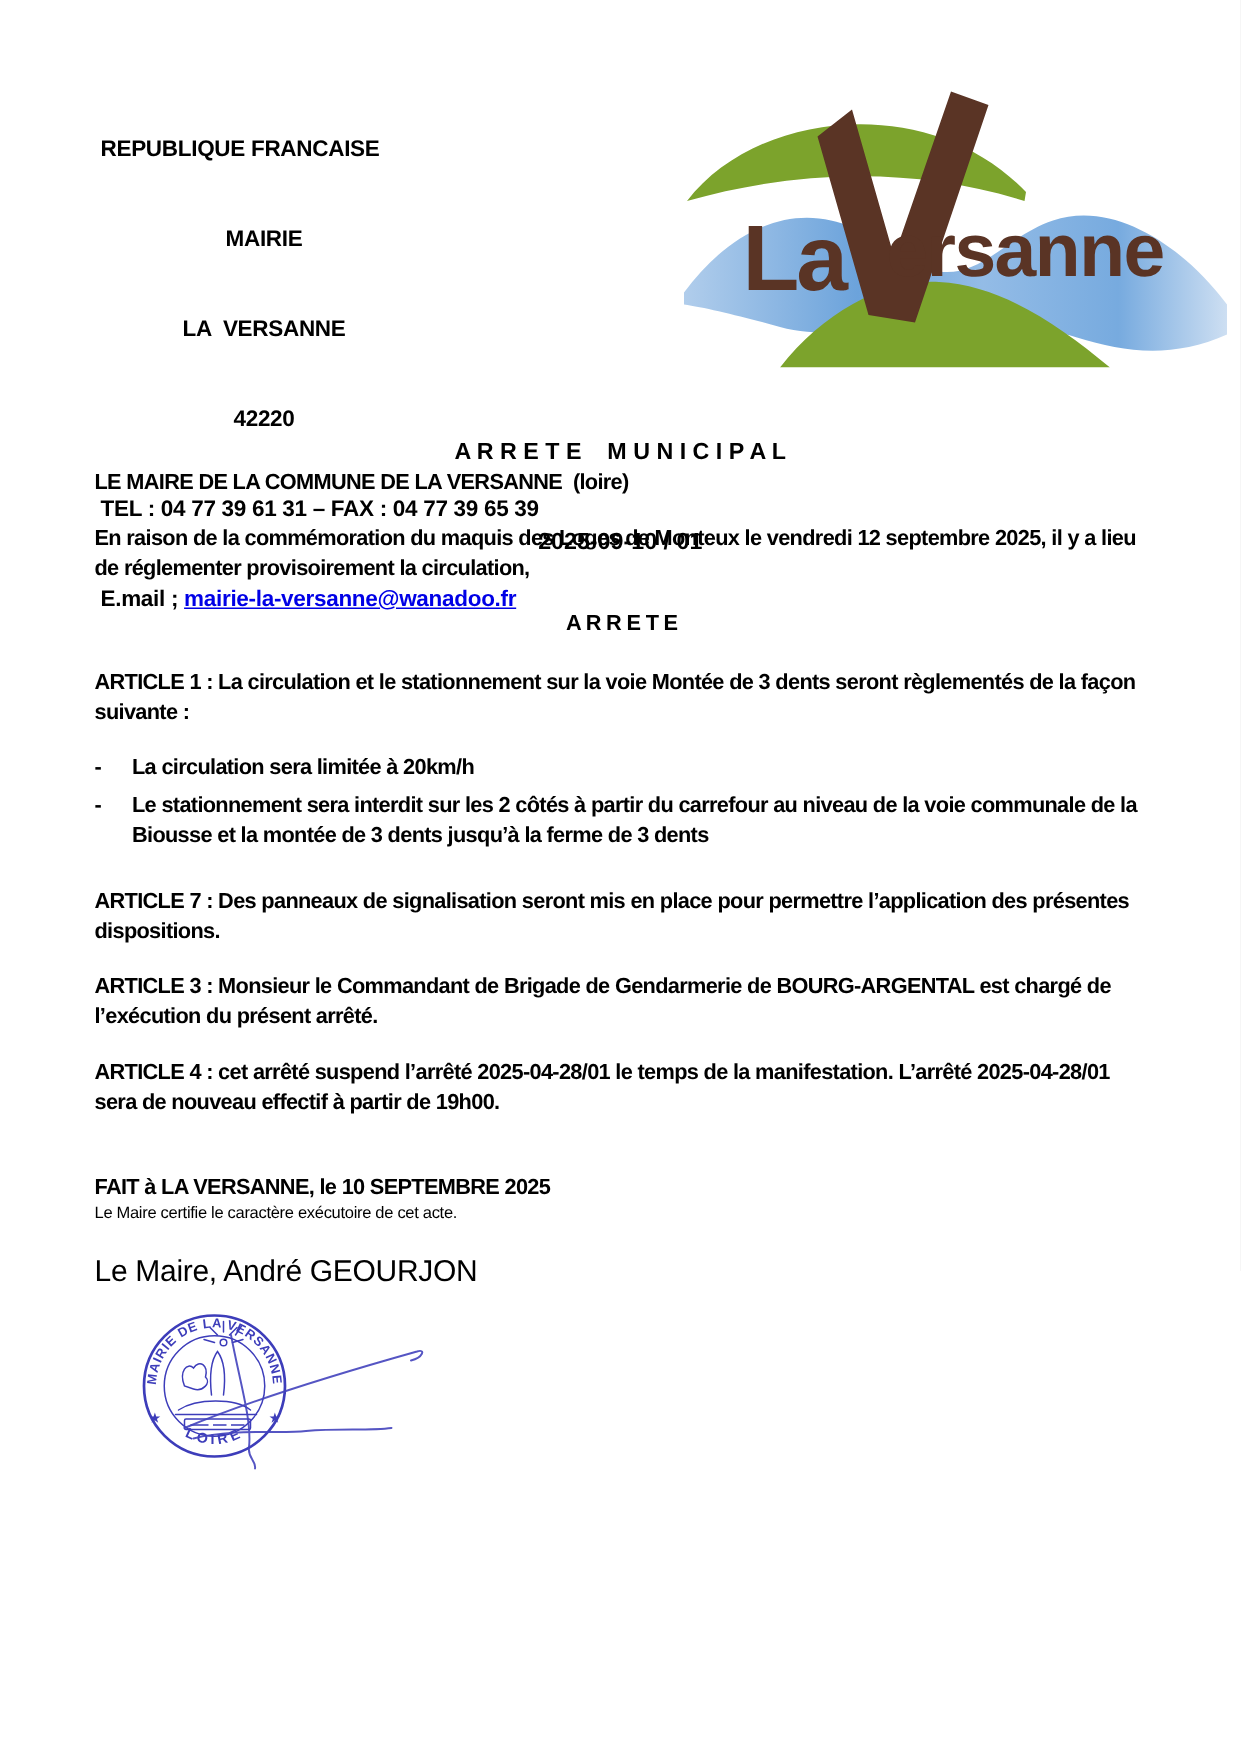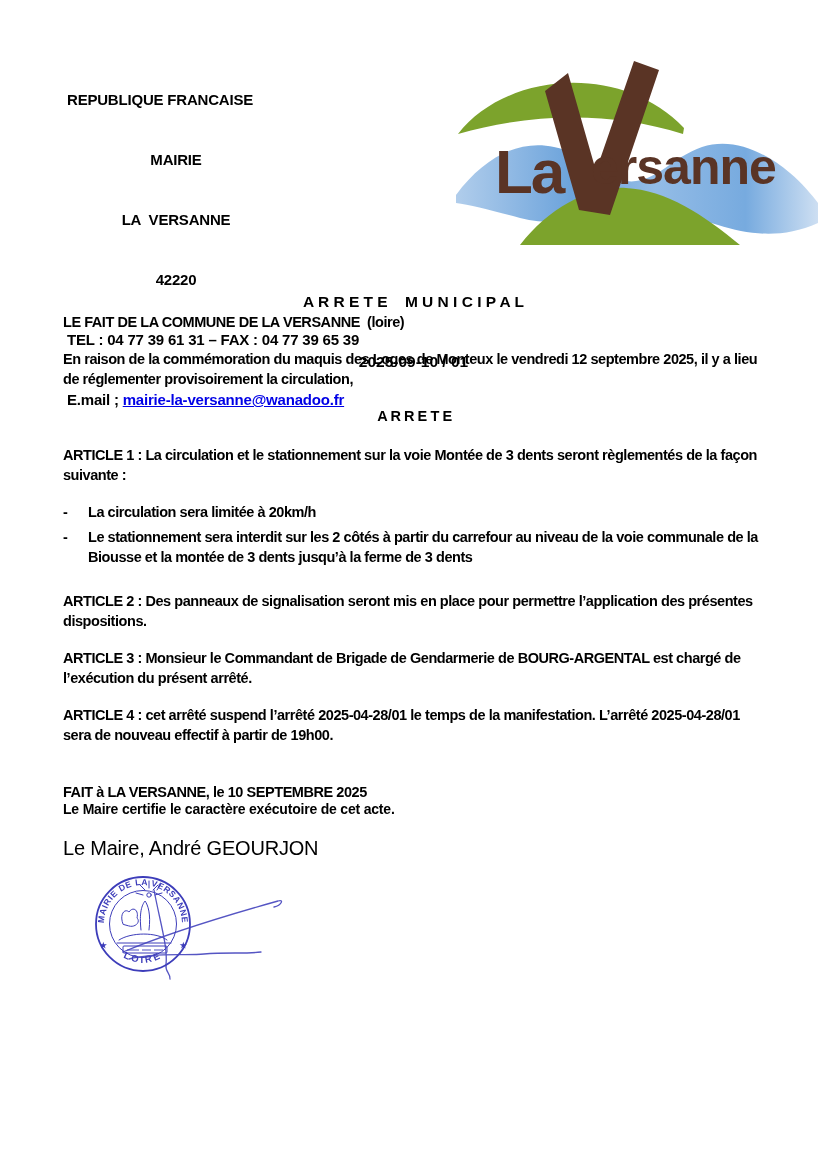--- a/index.html
+++ b/index.html
@@ -32,21 +32,21 @@
     position:absolute; left:63px; top:312px; width:703px;
     font-weight:bold; font-size:14.5px; line-height:20px; letter-spacing:-0.45px;
   }
   .body p { margin:0 0 17px 0; white-space:pre-wrap; }
   .arrete-head { text-align:center; white-space:pre; margin:1px 0 19px 0; }
   .bullets { margin:2px 0 24px 0; }
   .bullet { display:flex; margin:0 0 5px 0; }
   .bullet .dash { width:25px; flex:none; }
   .bullet .btxt { flex:1; white-space:pre-wrap; }
   p.fait { margin:37px 0 0 0; }
-  p.certify { font-weight:bold; font-size:14px; letter-spacing:-0.2px; line-height:15px; margin:0 0 21px 0; }
+  p.certify { font-weight:normal; font-size:11px; letter-spacing:-0.2px; line-height:15px; margin:0 0 21px 0; }
   p.signer { font-weight:normal; font-size:20px; letter-spacing:-0.2px; margin:0 0 4px 0; }
 
   .stampsig { margin:2px 0 0 8px; display:block; }
 </style>
 </head>
 <body>
 
 <div class="page">
 
   <div class="hdr">
@@ -81,39 +81,39 @@
       <text x="141" y="131" font-family="Liberation Sans, sans-serif" font-weight="bold" font-size="50" letter-spacing="-1" fill="#5a3425">ersanne</text>
     </svg>
   </div>
 
   <div class="doc-title">
     <div>A R R E T E    M U N I C I P A L</div>
     <div>2025-09-10 / 01</div>
   </div>
 
   <div class="body">
-    <p>LE FAIT DE LA COMMUNE DE LA VERSANNE  (loire)</p>
+    <p>LE MAIRE DE LA COMMUNE DE LA VERSANNE  (loire)</p>
     <p>En raison de la commémoration du maquis des Loges de Monteux le vendredi 12 septembre 2025, il y a lieu de réglementer provisoirement la circulation,</p>
 
     <div class="arrete-head">A R R E T E</div>
 
     <p>ARTICLE 1 : La circulation et le stationnement sur la voie Montée de 3 dents seront règlementés de la façon suivante :</p>
 
     <div class="bullets">
       <div class="bullet">
         <span class="dash">-</span>
         <span class="btxt">La circulation sera limitée à 20km/h</span>
       </div>
       <div class="bullet">
         <span class="dash">-</span>
         <span class="btxt">Le stationnement sera interdit sur les 2 côtés à partir du carrefour au niveau de la voie communale de la Biousse et la montée de 3 dents jusqu’à la ferme de 3 dents</span>
       </div>
     </div>
 
-    <p>ARTICLE 2 : Des panneaux de signalisation seront mis en place pour permettre l’application des présentes dispositions.</p>
+    <p>ARTICLE 7 : Des panneaux de signalisation seront mis en place pour permettre l’application des présentes dispositions.</p>
     <p>ARTICLE 3 : Monsieur le Commandant de Brigade de Gendarmerie de BOURG-ARGENTAL est chargé de l’exécution du présent arrêté.</p>
     <p>ARTICLE 4 : cet arrêté suspend l’arrêté 2025-04-28/01 le temps de la manifestation. L’arrêté 2025-04-28/01 sera de nouveau effectif à partir de 19h00.</p>
 
     <p class="fait">FAIT à LA VERSANNE, le 10 SEPTEMBRE 2025</p>
     <p class="certify">Le Maire certifie le caractère exécutoire de cet acte.</p>
     <p class="signer">Le Maire, André GEOURJON</p>
 
     <svg class="stampsig" width="320" height="135" viewBox="0 0 320 135">
       <g stroke="#3d3dba" fill="none">
         <circle cx="72" cy="62" r="47" stroke-width="1.8"></circle>

